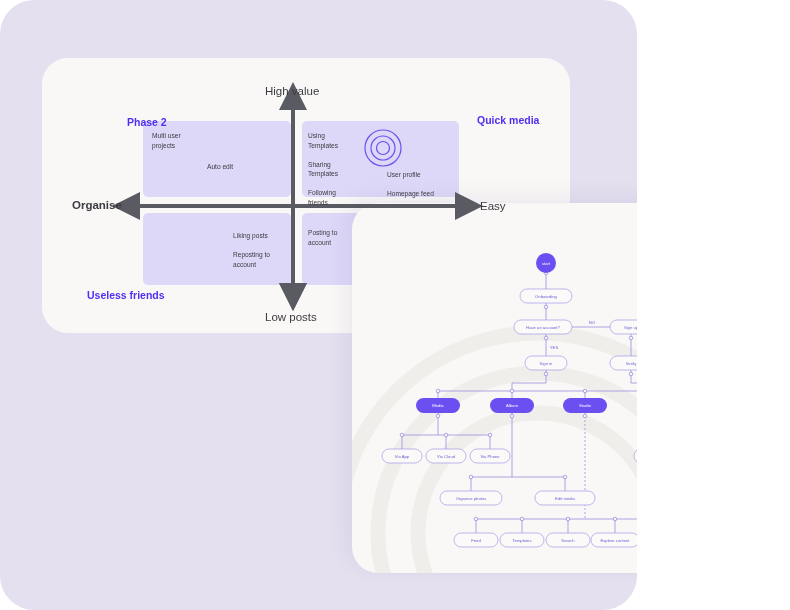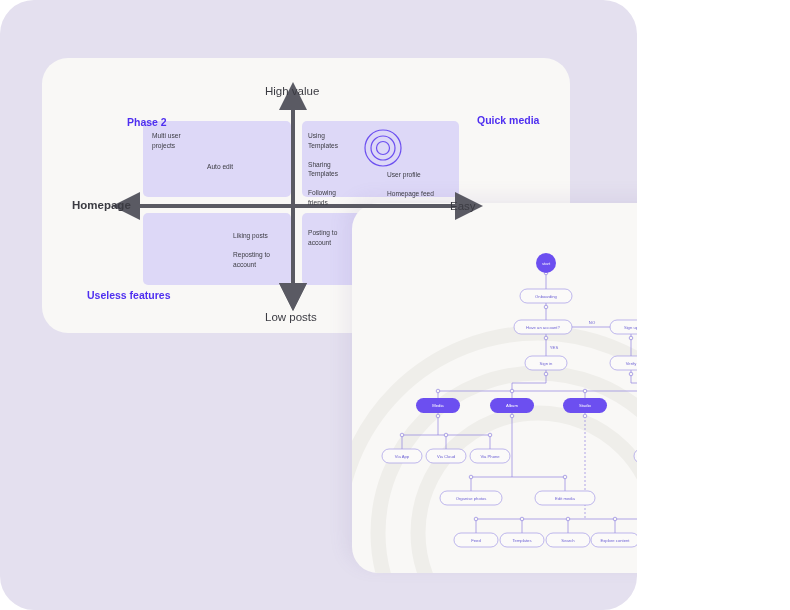--- a/index.html
+++ b/index.html
@@ -81,21 +81,21 @@
 
   .axis-label {
     position: absolute;
     color: #3b3b42;
     font-size: 11.5px;
     z-index: 5;
   }
   #lbl-high { left: 265px; top: 85px; }
   #lbl-low  { left: 265px; top: 311px; }
   #lbl-diff { left: 72px;  top: 199px; font-weight: bold; }
-  #lbl-easy { left: 450px; top: 200px; }
+  #lbl-easy { left: 480px; top: 200px; }
 
   
   .qbox {
     position: absolute;
     background: #ddd8f7;
     border-radius: 5px;
     z-index: 3;
   }
   #qbox-tl { left: 143px; top: 121px; width: 148px; height: 76px; }
   #qbox-tr { left: 302px; top: 121px; width: 157px; height: 76px; }
@@ -159,26 +159,26 @@
     <line x1="251" y1="40" x2="251" y2="237" stroke="#5a5a63" stroke-width="4" marker-start="url(#ah)" marker-end="url(#ah)" style="marker-start:none"></line>
     <path d="M251,237 L251,40" stroke="#5a5a63" stroke-width="4" marker-end="url(#ah)" fill="none"></path>
     <path d="M251,40 L251,237" stroke="#5a5a63" stroke-width="4" marker-end="url(#ah)" fill="none"></path>
 
     <path d="M425,148 L86,148" stroke="#5a5a63" stroke-width="4" marker-end="url(#ah)" fill="none"></path>
     <path d="M86,148 L425,148" stroke="#5a5a63" stroke-width="4" marker-end="url(#ah)" fill="none"></path>
   </svg>
 
   <div class="axis-label" id="lbl-high">High value</div>
   <div class="axis-label" id="lbl-low">Low posts</div>
-  <div class="axis-label" id="lbl-diff">Homepage</div>
+  <div class="axis-label" id="lbl-diff">Organise</div>
   <div class="axis-label" id="lbl-easy">Easy</div>
 
   <div class="quad-label" id="lbl-phase2">Phase 2</div>
   <div class="quad-label" id="lbl-quick">Quick media</div>
-  <div class="quad-label" id="lbl-useless">Useless features</div>
+  <div class="quad-label" id="lbl-useless">Useless friends</div>
 
   <div class="qtext" style="left:152px; top:131px;">Multi user
 projects</div>
   <div class="qtext" style="left:207px; top:162px;">Auto edit</div>
 
   <div class="qtext" style="left:308px; top:131px;">Using
 Templates
 
 Sharing
 Templates

